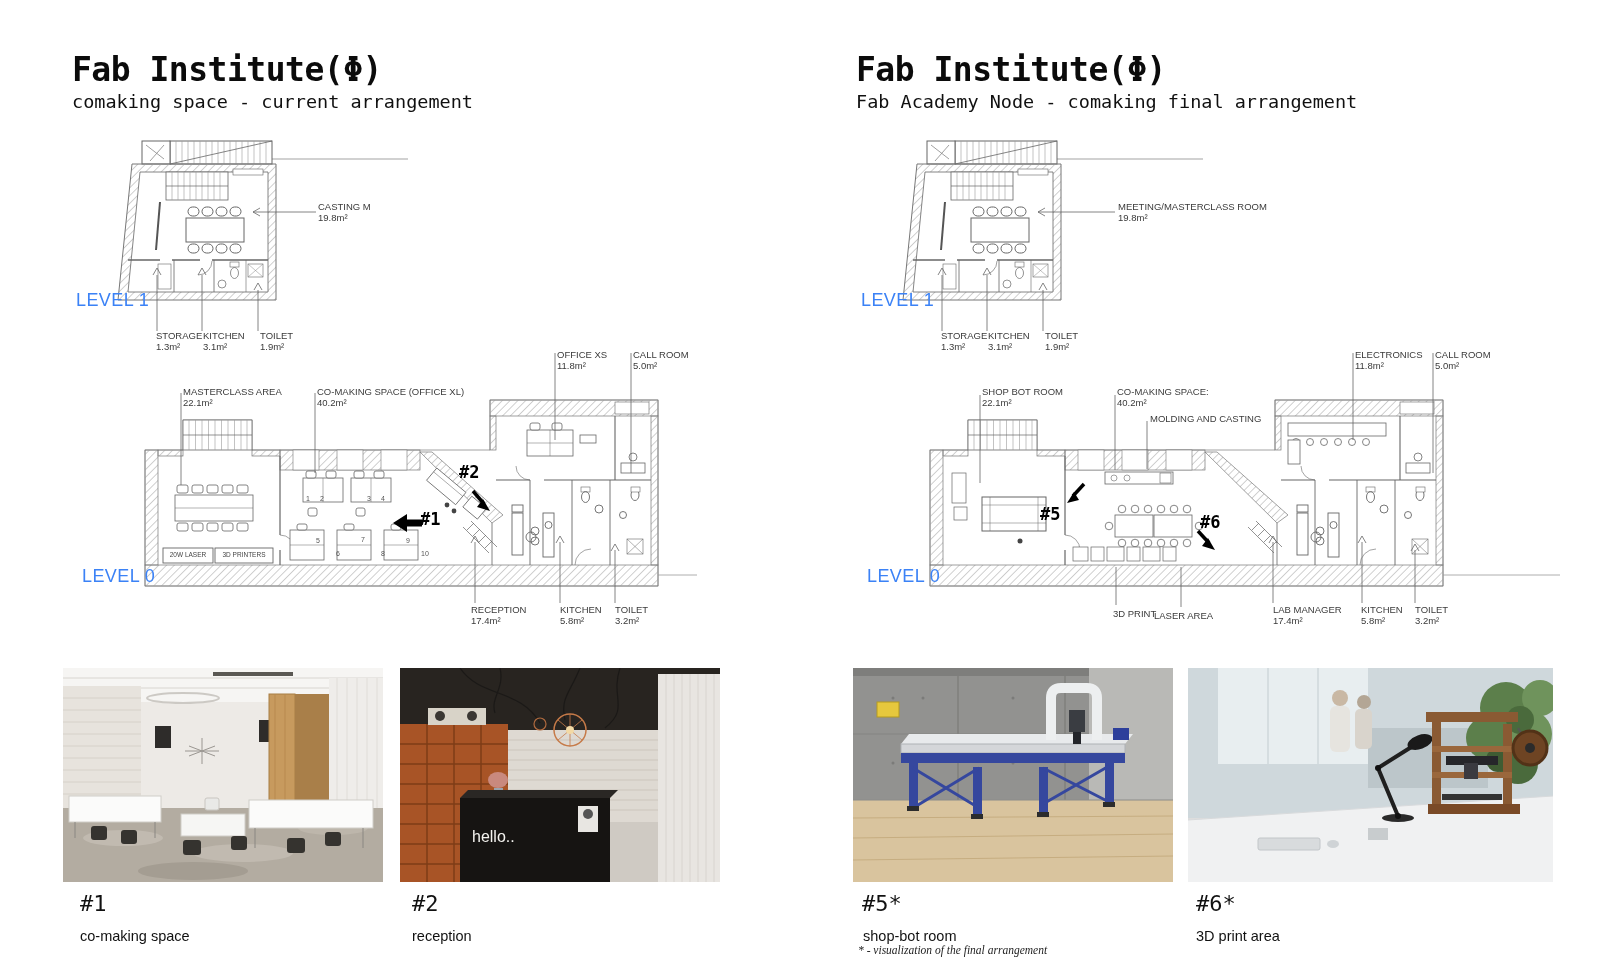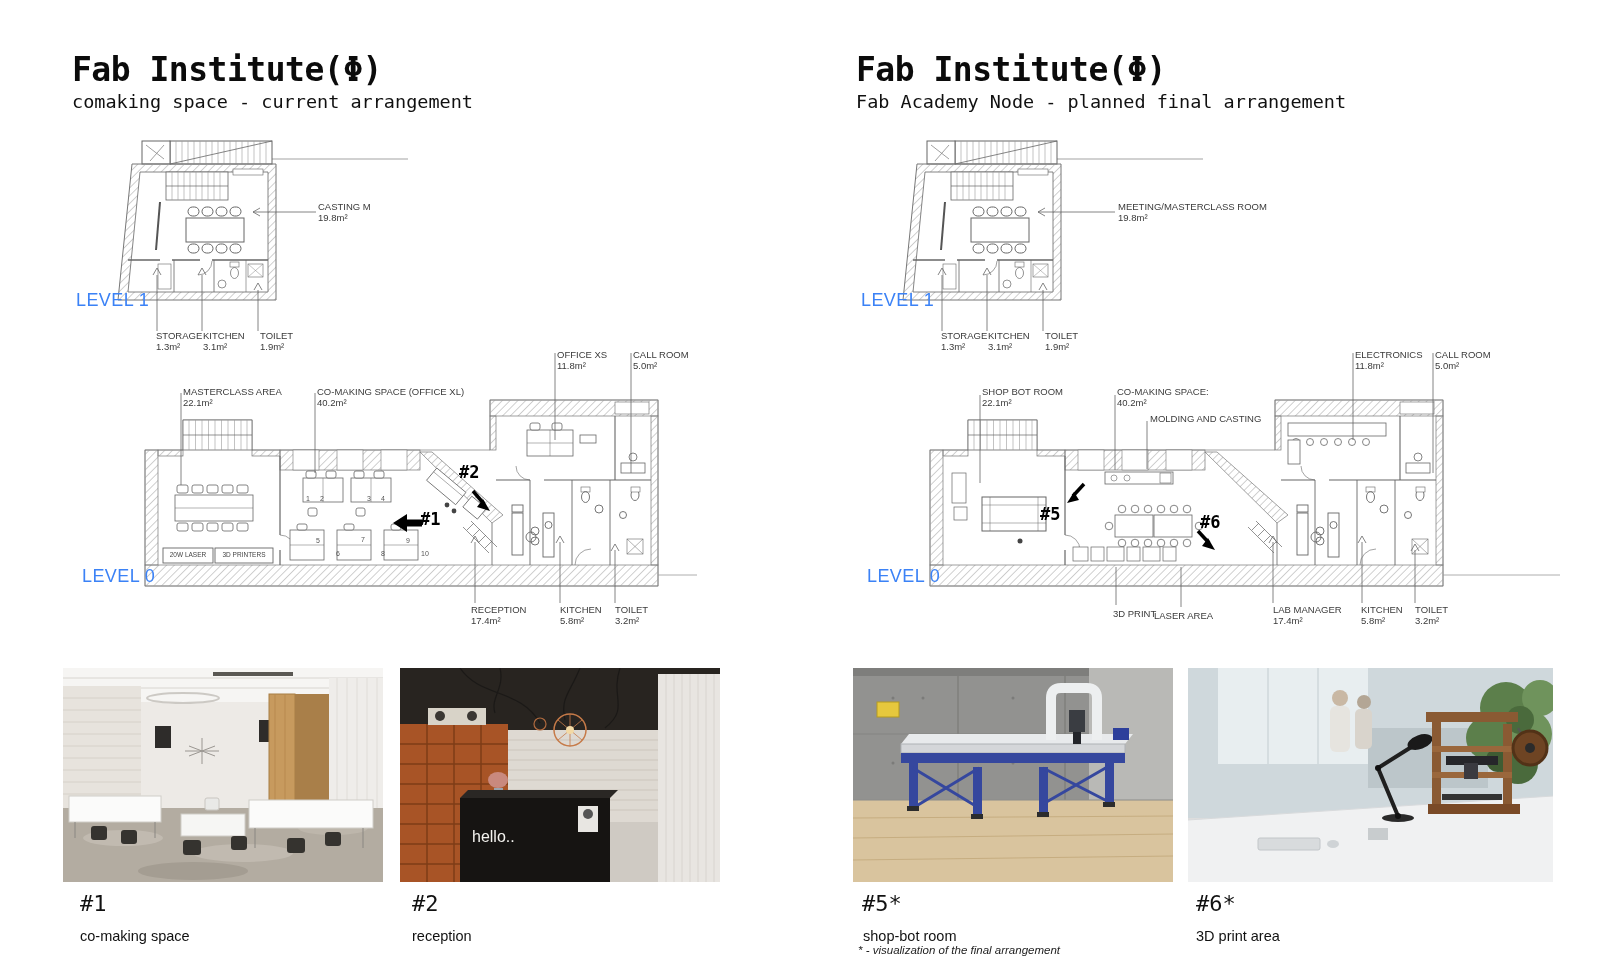--- a/index.html
+++ b/index.html
@@ -10,21 +10,21 @@
          color:#0b0b0b;letter-spacing:-0.5px;white-space:nowrap}
   .subtitle{font-family:"DejaVu Sans Mono",monospace;font-size:18.5px;color:#101010;white-space:nowrap}
   .lvl{font-size:18px;color:#3b82f6;letter-spacing:.4px;white-space:nowrap}
   .plan-label{font-size:9.5px;line-height:11px;color:#3a3a3a;white-space:nowrap}
   .plan-label .nm,.plan-label .area{display:block}
   .mk{font-family:"DejaVu Sans Mono",monospace;font-weight:bold;font-size:17px;color:#000;white-space:nowrap}
   .tiny{font-size:6.5px;color:#444;white-space:nowrap;text-align:center}
   .desknum{font-size:7px;color:#555;line-height:7px}
   .cap-num{font-family:"DejaVu Sans Mono",monospace;font-size:22px;color:#111;white-space:nowrap}
   .cap-txt{font-family:Liberation Sans, sans-serif;font-size:14.5px;color:#111;white-space:nowrap}
-  .footnote{font-family:Liberation Sans, sans-serif;font-style:italic;font-size:11.5px;color:#222;white-space:nowrap}
+  .footnote{font-family:Liberation Serif, serif;font-style:italic;font-size:11.5px;color:#222;white-space:nowrap}
   .sign{font-family:Liberation Sans, sans-serif;font-size:16px;color:#f4f3ef;white-space:nowrap}
   svg.plan,svg.art{position:absolute;overflow:visible}
   .photo{position:absolute;overflow:hidden;background:#ddd}
 </style>
 </head>
 <body>
 
 <div class="abs title" style="left:72px;top:50px">Fab Institute(Φ)</div>
 <div class="abs subtitle" style="left:72px;top:91px">comaking space - current arrangement</div>
 
@@ -282,21 +282,21 @@
 <div class="abs desknum" style="left:367px;top:495px">3</div>
 <div class="abs desknum" style="left:381px;top:495px">4</div>
 <div class="abs desknum" style="left:316px;top:537px">5</div>
 <div class="abs desknum" style="left:336px;top:550px">6</div>
 <div class="abs desknum" style="left:361px;top:536px">7</div>
 <div class="abs desknum" style="left:381px;top:550px">8</div>
 <div class="abs desknum" style="left:406px;top:537px">9</div>
 <div class="abs desknum" style="left:421px;top:550px">10</div>
 
 <div class="abs title" style="left:856px;top:50px">Fab Institute(Φ)</div>
-<div class="abs subtitle" style="left:856px;top:91px">Fab Academy Node - planned final arrangement</div>
+<div class="abs subtitle" style="left:856px;top:91px">Fab Academy Node - comaking final arrangement</div>
 
 <svg class="plan" style="left:855px;top:138px" width="350" height="235" viewBox="0 0 350 235">
   <defs>
       <pattern id="hR1" width="5.5" height="5.5" patternUnits="userSpaceOnUse" patternTransform="rotate(45)">
         <line x1="0" y1="0" x2="0" y2="5.5" stroke="#bcbcbc" stroke-width="1.4"></line>
       </pattern>
     </defs>
   <line x1="202" y1="21" x2="348" y2="21" stroke="#999" stroke-width="0.9"></line>
   <g>
     <rect x="100" y="3" width="102" height="23" fill="#fff" stroke="#666"></rect>

